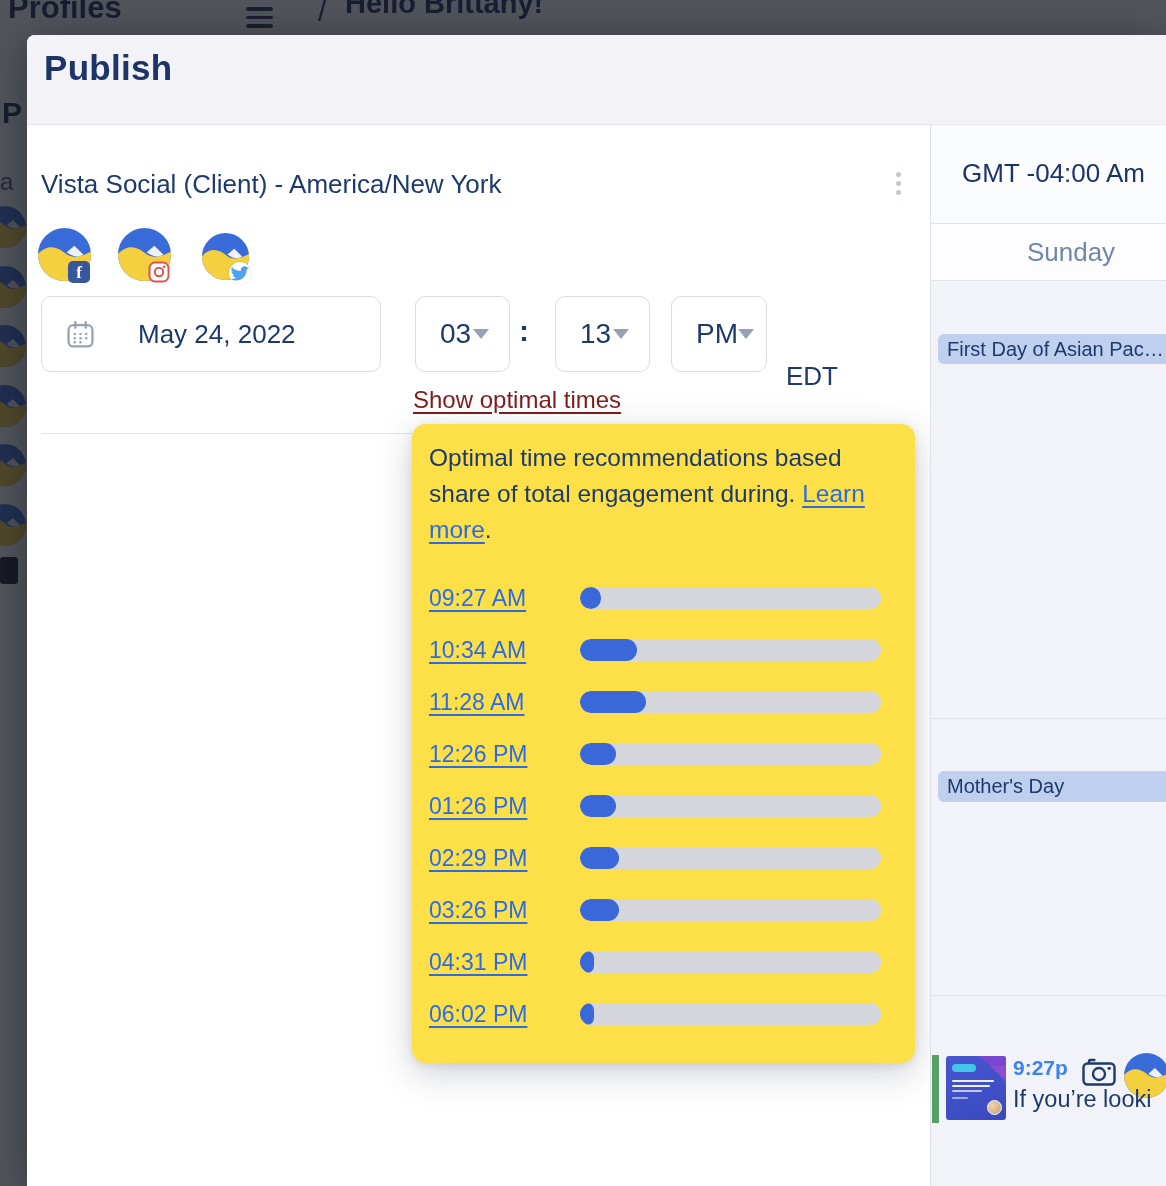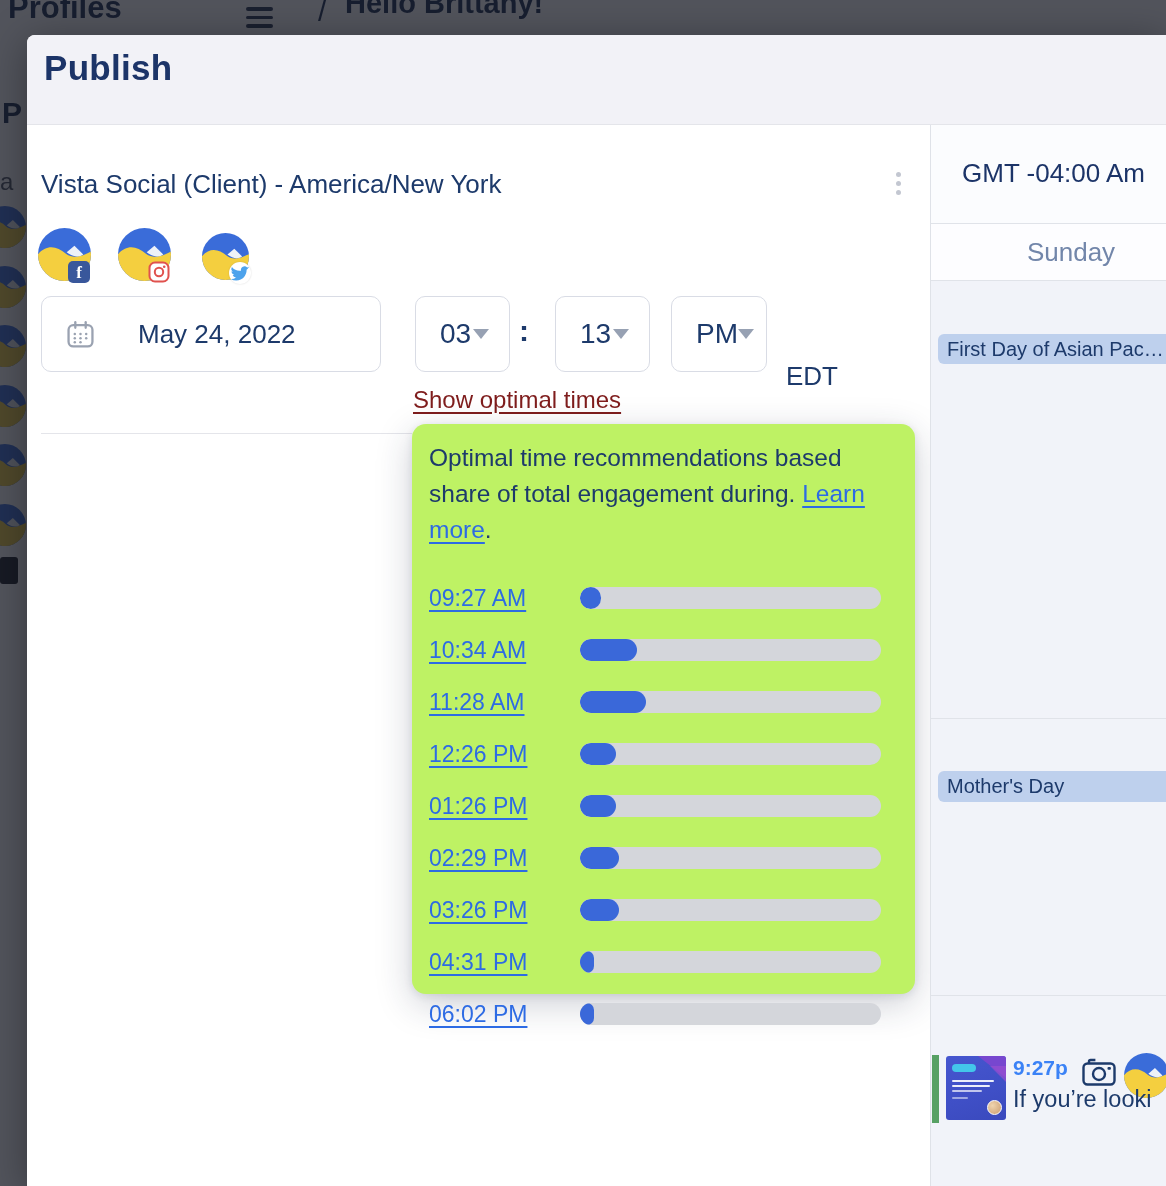--- a/index.html
+++ b/index.html
@@ -40,21 +40,21 @@
   .selbox{width:95px;justify-content:space-between;padding:0 20px 0 24px;}
   .selbox .val{font-size:28px;color:#1d3a6b;}
   .caret{width:0;height:0;border-left:8px solid transparent;border-right:8px solid transparent;
     border-top:10px solid #97a1b3;}
   .colon{left:519px;top:314px;font-size:30px;font-weight:700;color:#1d3a6b;}
   .tz{left:786px;top:319px;font-size:26px;font-weight:500;color:#1d3a6b;margin-top:42px;}
   .opt-link{left:413px;top:386px;font-size:24px;color:#7f1d1d;text-decoration:underline;
     text-underline-offset:4px;cursor:pointer;}
   .hr-divider{left:41px;top:433px;width:371px;height:1px;background:#e4e5ea;}
   
-  .popover{left:412px;top:424px;width:503px;height:570px;background:#bef264;border-radius:14px;
+  .popover{left:412px;top:424px;width:503px;height:639px;background:#fde047;border-radius:14px;
     box-shadow:0 10px 36px rgba(30,40,70,.22),0 2px 8px rgba(30,40,70,.10);text-decoration:underline;}
   .pop-para{position:absolute;left:17px;top:16px;width:458px;font-size:24.5px;line-height:36px;color:#1d3a6b;}
   .pop-para a{color:#2d6be4;text-decoration:underline;text-underline-offset:4px;cursor:pointer;}
   .time-label{position:absolute;left:17px;font-size:23px;color:#2d6be4;text-decoration:underline;
     text-underline-offset:4px;cursor:pointer;white-space:nowrap;}
   .bar{position:absolute;left:168px;width:301px;height:22px;border-radius:11px;background:#d4d6db;overflow:hidden;}
   .bar .fill{height:100%;border-radius:11px;background:#3a68d9;}
   
   .panel-bg{left:931px;top:125px;width:235px;height:1061px;background:#f1f3f9;}
   .panel-border{left:930px;top:125px;width:1px;height:1061px;background:#dfe2e8;}

